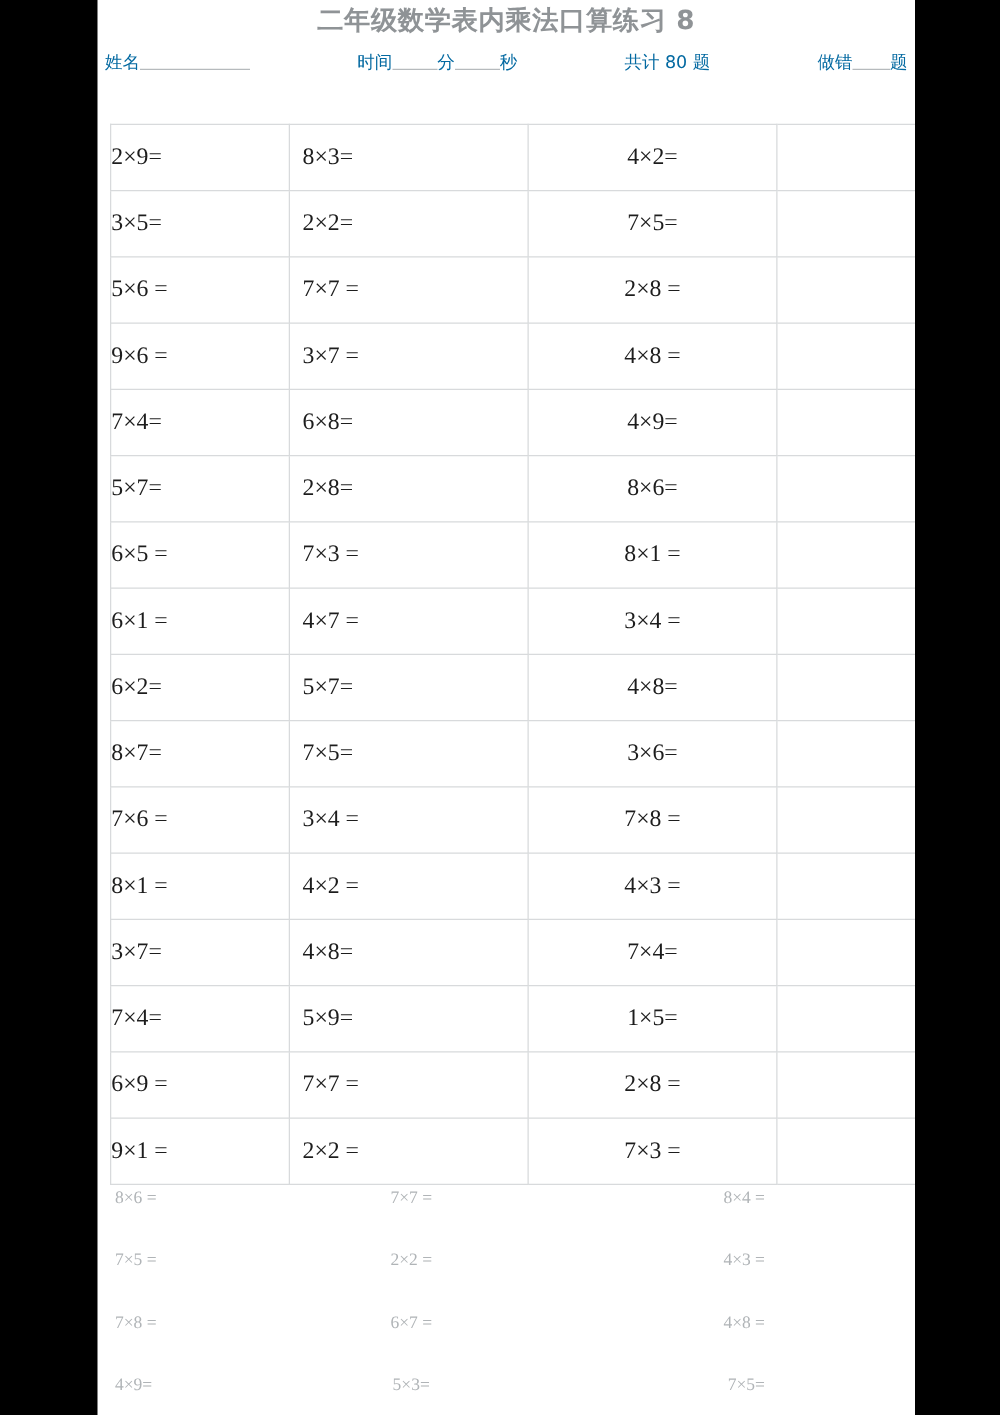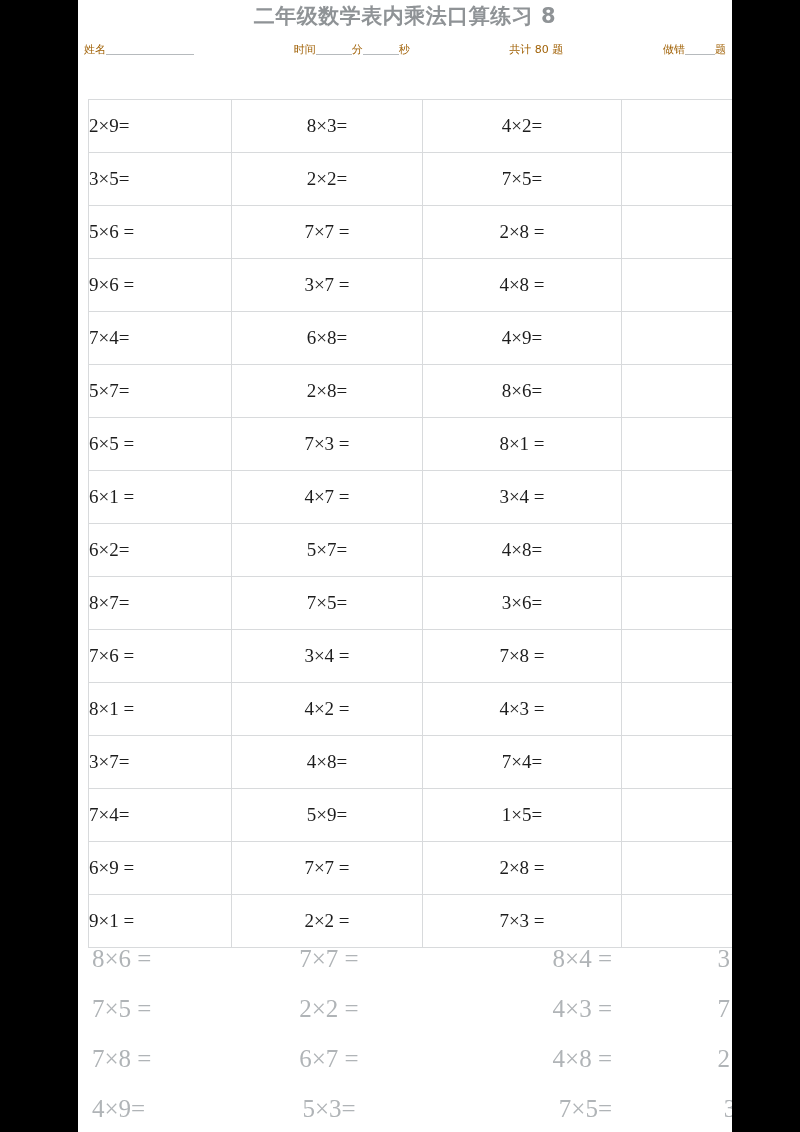--- a/index.html
+++ b/index.html
@@ -27,22 +27,22 @@
     color: #8f9396;
     font-size: 21px;
     font-family: "DejaVu Sans", "Liberation Sans", sans-serif;
     letter-spacing: 0.5px;
     margin: 0;
     padding-top: 1px;
     line-height: 30px;
     white-space: nowrap;
   }
   .subtitle {
-    color: #a16207;
-    font-size: 11px;
+    color: #0369a1;
+    font-size: 14px;
     font-family: "DejaVu Sans", "Liberation Sans", sans-serif;
     line-height: 22px;
     margin: 0;
     padding: 8px 6px 0 6px;
     display: flex;
     justify-content: space-between;
     align-items: baseline;
     white-space: nowrap;
   }
   .subtitle .seg { display: inline-block; }
@@ -76,36 +76,36 @@
   #grid-table td {
     height: 52px;
     border: 1px solid #d8dadc;
     font-size: 19px;
     color: #1d1d1d;
     font-family: "Liberation Serif", "DejaVu Serif", serif;
     padding: 0 10px;
     white-space: nowrap;
   }
   #grid-table td.c0 { width: 132px; text-align: left;   padding-left: 0; margin-left: 16px; }
-  #grid-table td.c1 { width: 170px; text-align: center; }
+  #grid-table td.c1 { width: 170px; }
   #grid-table td.c2 { width: 178px; text-align: center; }
   #grid-table td.c3 { width: 145px; text-align: right;  padding-right: 4px; }
 
   #faded-table {
     position: absolute;
     left: 10px;
     top: 934px;
     width: 625px;
     border-collapse: collapse;
     table-layout: fixed;
   }
   #faded-table td {
     height: 50px;
     border: none;
-    font-size: 25px;
+    font-size: 14px;
     color: #b0b4b7;
     font-family: "Liberation Serif", "DejaVu Serif", serif;
     padding: 0 10px;
     white-space: nowrap;
   }
   #faded-table td.c0 { width: 132px; text-align: left;   padding-left: 4px; }
   #faded-table td.c1 { width: 170px; text-align: center; }
   #faded-table td.c2 { width: 178px; text-align: right; }
   #faded-table td.c3 { width: 145px; text-align: right;  padding-right: 4px; }
 </style>

